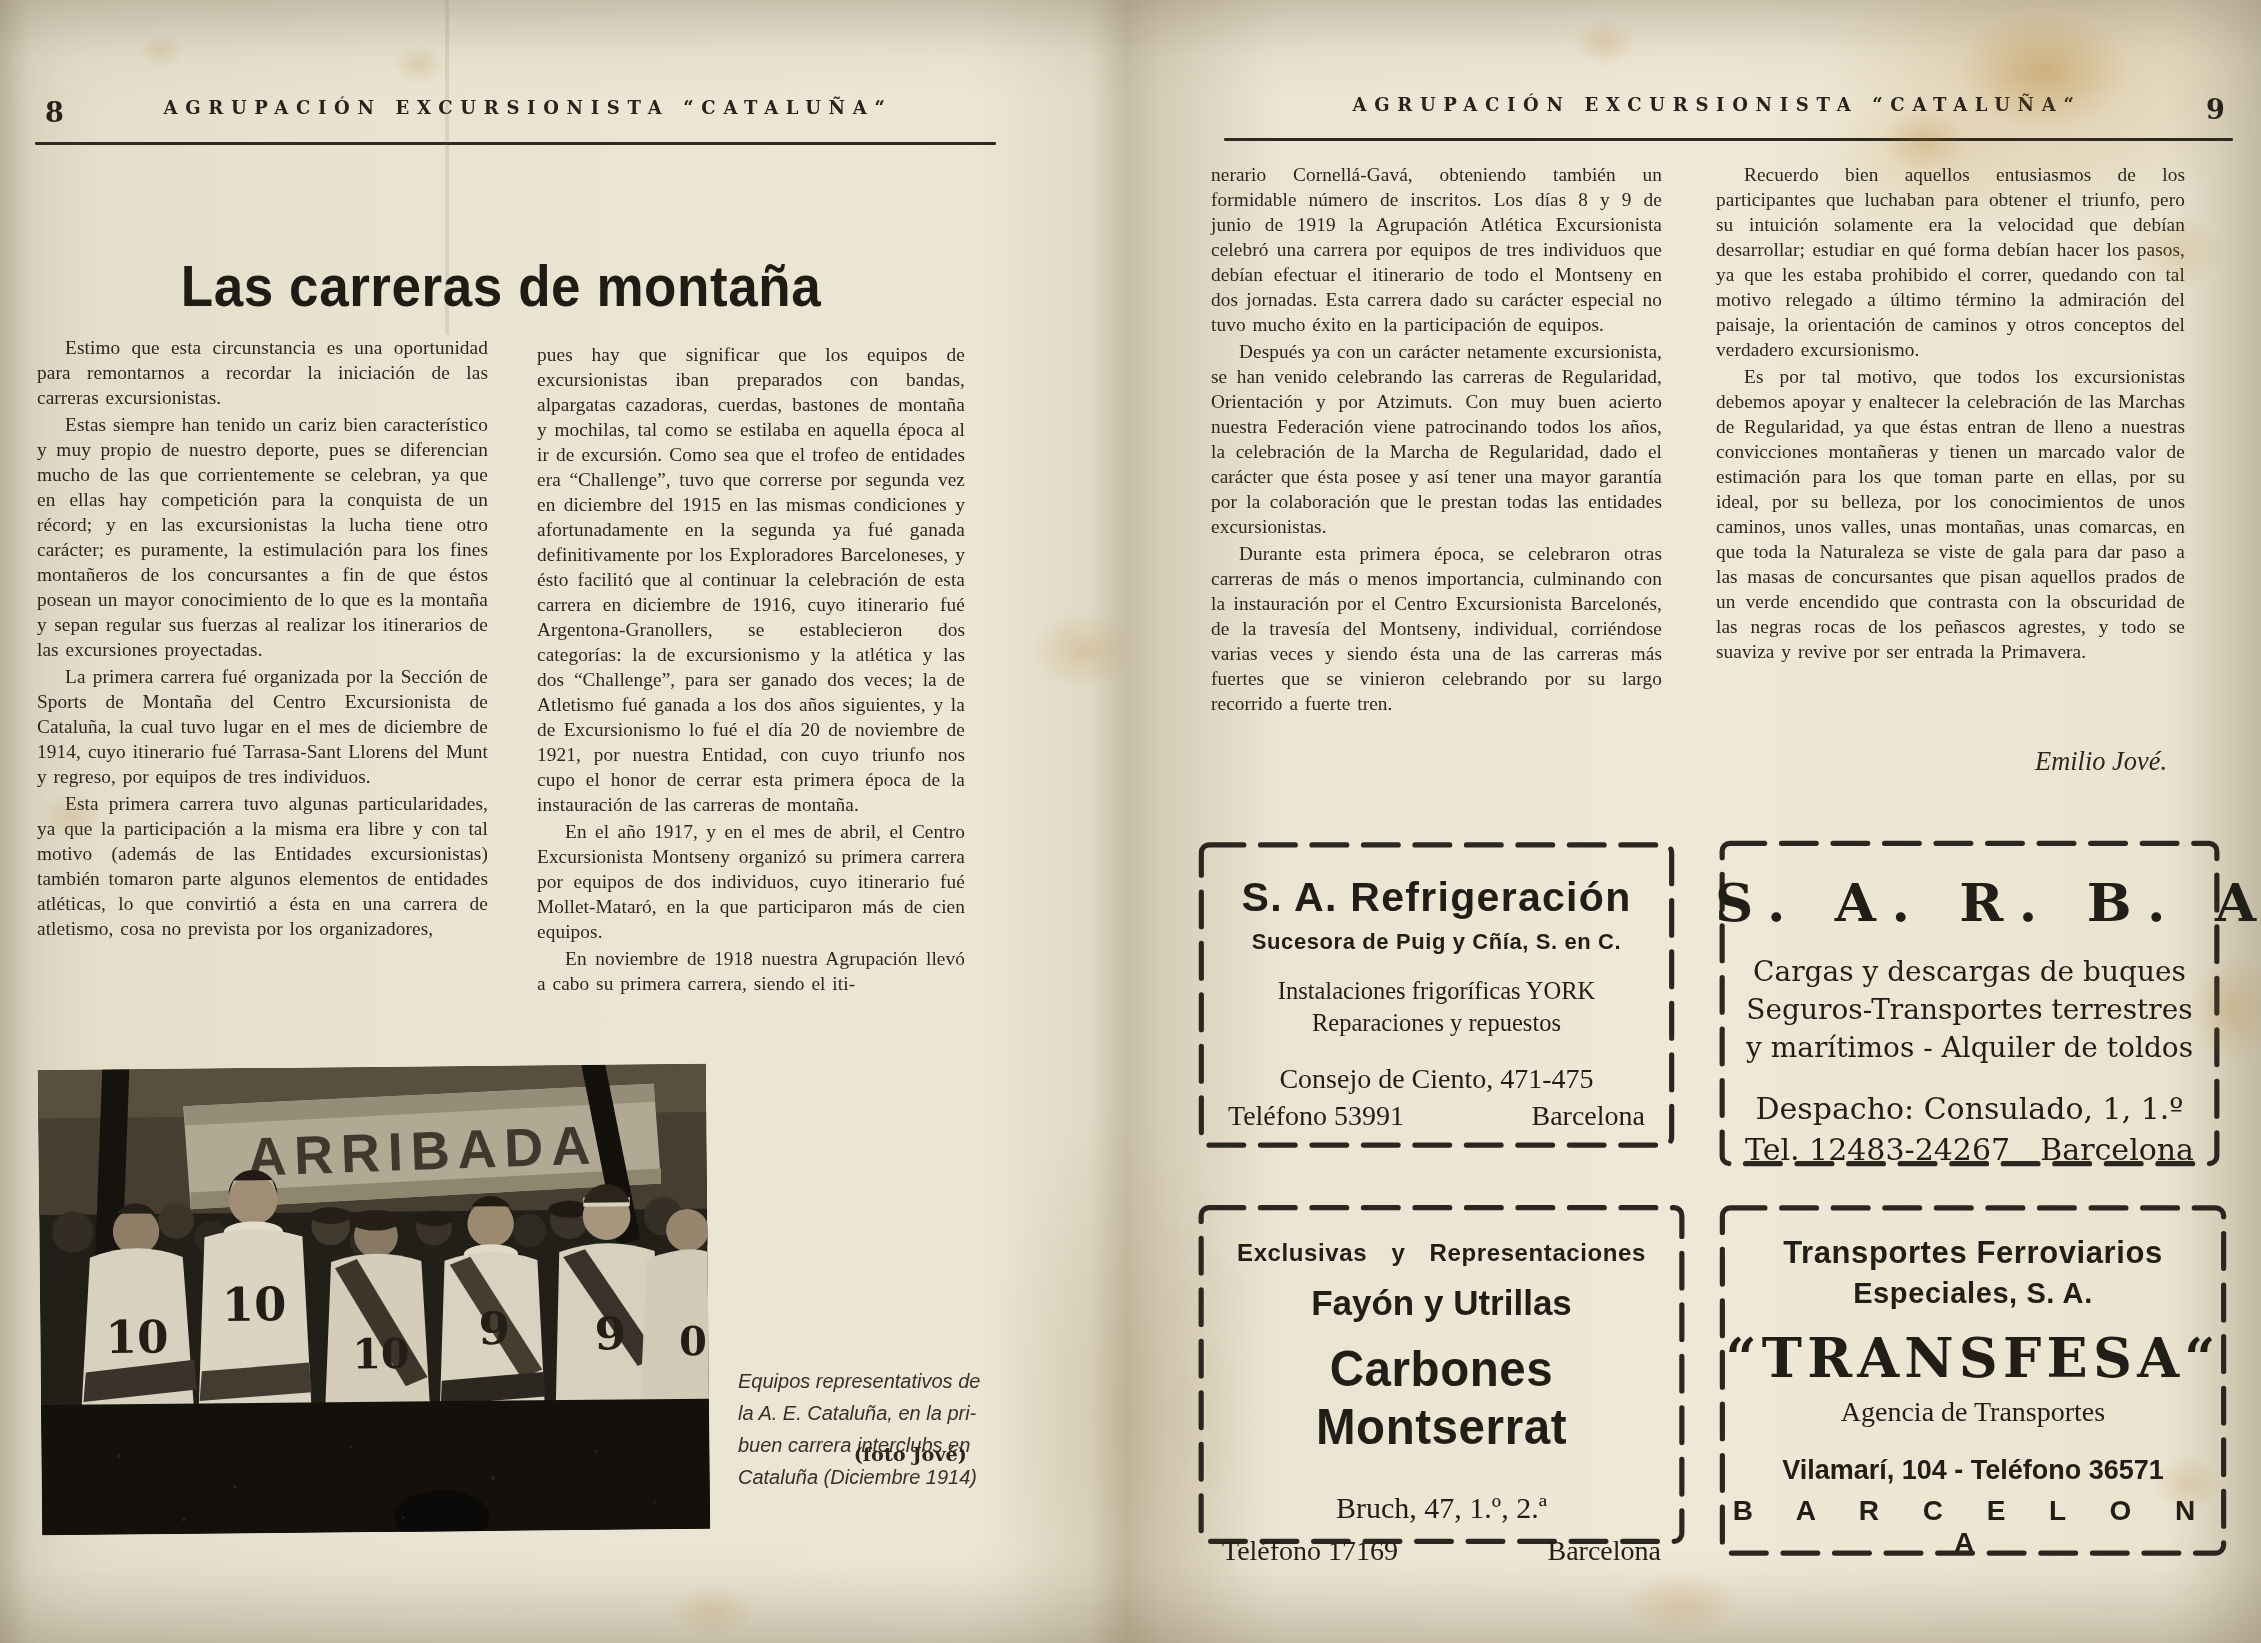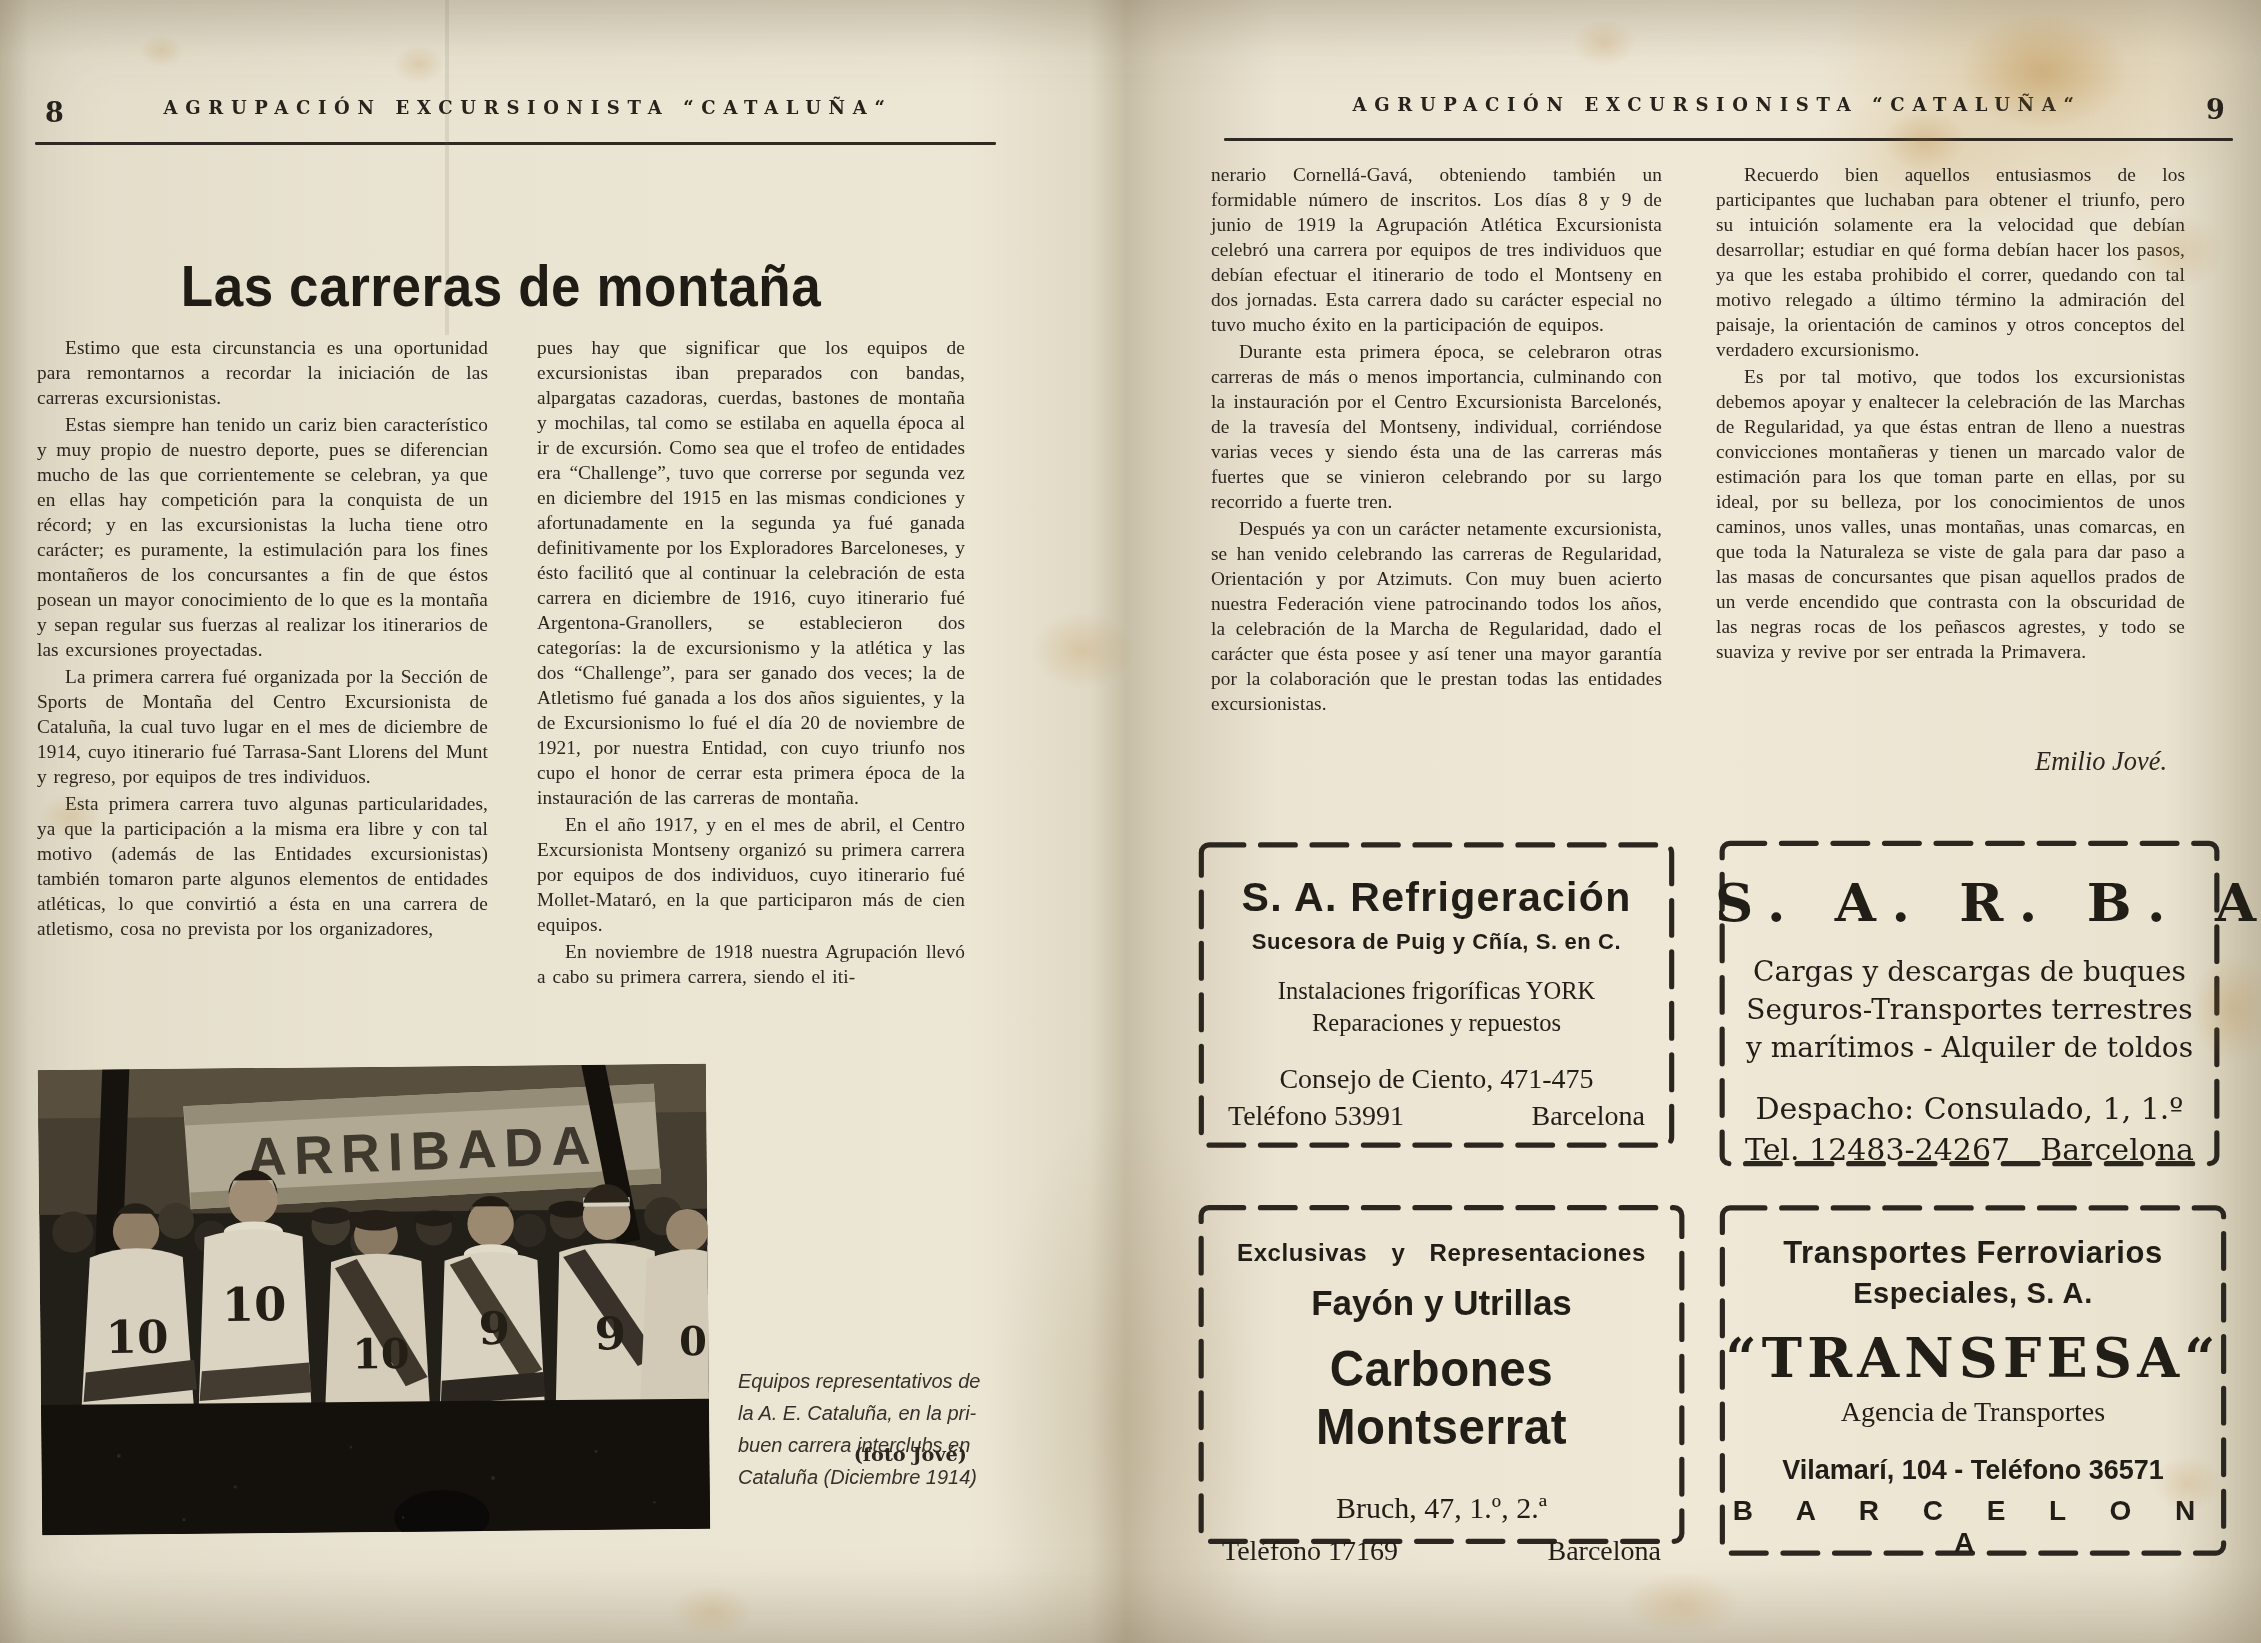--- a/index.html
+++ b/index.html
@@ -22,21 +22,21 @@
   .rule{position:absolute;height:2.6px;background:#2e2922;border-radius:1.3px;}
   
   .article-title{position:absolute;left:37px;top:253px;width:928px;margin:0;text-align:center;
     font-family:"Liberation Sans","DejaVu Sans",sans-serif;font-weight:bold;font-size:57px;
     color:#1f1b15;transform:scaleX(.93);letter-spacing:0.6px;}
   
   .col{position:absolute;text-align:justify;font-size:19.3px;line-height:25px;word-spacing:1.9px;letter-spacing:0.1px;}
   .col p{margin:0;text-indent:28px;}
   .col p + p{margin-top:1.9px;}
   .col-l1{left:37px;top:335px;width:451px;}
-  .col-l2{left:537px;top:335px;width:428px;}
+  .col-l2{left:537px;top:342px;width:428px;}
   .col-r1{left:1211px;top:162px;width:451px;}
   .col-r2{left:1716px;top:162px;width:469px;}
   .col-l2 p:first-child,.col-r1 p:first-child{text-indent:0;}
   .signature{position:absolute;left:1716px;top:746px;width:451px;text-align:right;
     font-style:italic;font-size:26.4px;color:#2b2620;}
   
   .photo{position:absolute;left:40px;top:1067px;width:668px;height:465px;transform:rotate(-.55deg);}
   .photo svg{display:block;width:100%;height:100%;}
   .banner-text{font-family:"Liberation Sans","DejaVu Sans",sans-serif;font-weight:bold;font-size:84px;
     letter-spacing:12px;fill:#352f25;opacity:.92;}
@@ -208,22 +208,22 @@
       <p>Cataluña (Diciembre 1914)</p>
     </div>
   <div class="credit">(foto Jové)</div>
 
   <div class="running-title" style="left:1279px;top:94px;width:876px;">AGRUPACIÓN EXCURSIONISTA “CATALUÑA“</div>
   <span class="pagenum" style="left:2206px;top:94px;">9</span>
   <div class="rule" style="left:1224px;top:138px;width:1009px;"></div>
 
   <div class="col col-r1">
       <p>nerario Cornellá-Gavá, obteniendo también un formidable número de inscritos. Los días 8 y 9 de junio de 1919 la Agrupación Atlética Excursionista celebró una carrera por equipos de tres individuos que debían efectuar el itinerario de todo el Montseny en dos jornadas. Esta carrera dado su carácter especial no tuvo mucho éxito en la participación de equipos.</p>
+      <p>Después ya con un carácter netamente excursionista, se han venido celebrando las carreras de Regularidad, Orientación y por Atzimuts. Con muy buen acierto nuestra Federación viene patrocinando todos los años, la celebración de la Marcha de Regularidad, dado el carácter que ésta posee y así tener una mayor garantía por la colaboración que le prestan todas las entidades excursionistas.</p>
       <p>Durante esta primera época, se celebraron otras carreras de más o menos importancia, culminando con la instauración por el Centro Excursionista Barcelonés, de la travesía del Montseny, individual, corriéndose varias veces y siendo ésta una de las carreras más fuertes que se vinieron celebrando por su largo recorrido a fuerte tren.</p>
-      <p>Después ya con un carácter netamente excursionista, se han venido celebrando las carreras de Regularidad, Orientación y por Atzimuts. Con muy buen acierto nuestra Federación viene patrocinando todos los años, la celebración de la Marcha de Regularidad, dado el carácter que ésta posee y así tener una mayor garantía por la colaboración que le prestan todas las entidades excursionistas.</p>
     </div>
   <div class="col col-r2">
       <p>Recuerdo bien aquellos entusiasmos de los participantes que luchaban para obtener el triunfo, pero su intuición solamente era la velocidad que debían desarrollar; estudiar en qué forma debían hacer los pasos, ya que les estaba prohibido el correr, quedando con tal motivo relegado a último término la admiración del paisaje, la orientación de caminos y otros conceptos del verdadero excursionismo.</p>
       <p>Es por tal motivo, que todos los excursionistas debemos apoyar y enaltecer la celebración de las Marchas de Regularidad, ya que éstas entran de lleno a nuestras convicciones montañeras y tienen un marcado valor de estimación para los que toman parte en ellas, por su ideal, por su belleza, por los conocimientos de unos caminos, unos valles, unas montañas, unas comarcas, en que toda la Naturaleza se viste de gala para dar paso a las masas de concursantes que pisan aquellos prados de un verde encendido que contrasta con la obscuridad de las negras rocas de los peñascos agrestes, y todo se suaviza y revive por ser entrada la Primavera.</p>
     </div>
   <div class="signature">Emilio Jové.</div>
 
   <div class="ad ad1">
     <svg class="adborder" viewBox="0 0 752 488" width="485" height="314">
       <rect x="1.4%" y="2.2%" width="97.2%" height="95.6%" rx="12" fill="none" stroke="#2b2720" stroke-width="8" stroke-dasharray="54 26" stroke-linecap="round"></rect>

